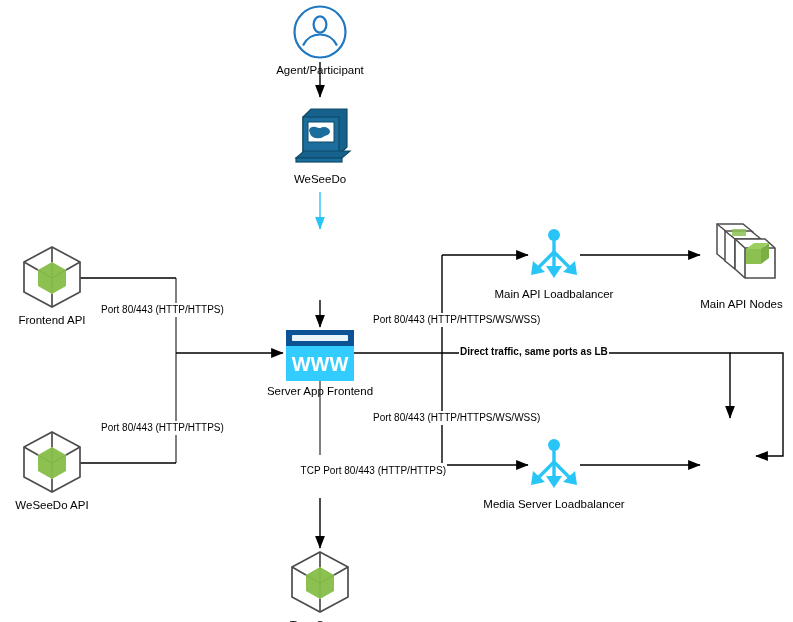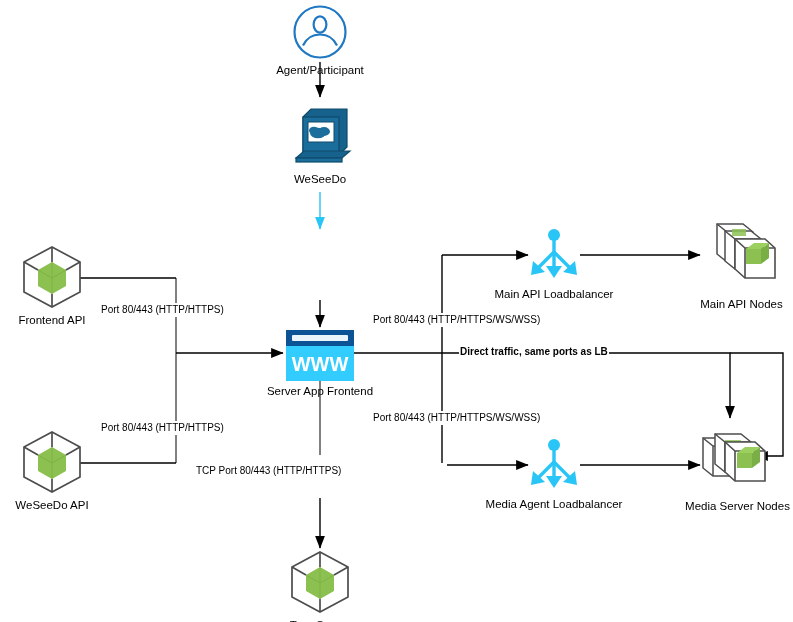--- a/index.html
+++ b/index.html
@@ -39,21 +39,21 @@
   }
   .edge-label {
     position: absolute;
     font-size: 10px;
     color: #000000;
     white-space: nowrap;
     line-height: 14px;
     background: #ffffff;
     padding: 0 1px;
   }
-  .edge-label.two-line { line-height: 15px; text-align: left; }
+  .edge-label.two-line { line-height: 15px; text-align: right; }
   .icon-wrap { position: relative; line-height: 0; }
 </style>
 </head>
 <body>
 
 <div id="canvas">
 
   <svg id="wires" viewBox="0 0 793 622" xmlns="http://www.w3.org/2000/svg">
     <defs>
       <marker id="ah-black" markerWidth="10" markerHeight="10" refX="8.5" refY="3.5" orient="auto" markerUnits="strokeWidth">
@@ -235,40 +235,23 @@
       <svg width="54" height="56" viewBox="0 0 54 56" xmlns="http://www.w3.org/2000/svg">
         <circle cx="27" cy="7" r="6" fill="#29C5F6"></circle>
         <path d="M27,10 L27,40" stroke="#29C5F6" stroke-width="3.4" fill="none"></path>
         <path d="M27,24 L9,42" stroke="#29C5F6" stroke-width="3.4" fill="none"></path>
         <path d="M27,24 L45,42" stroke="#29C5F6" stroke-width="3.4" fill="none"></path>
         <polygon points="27,50 19,38 35,38" fill="#29C5F6"></polygon>
         <polygon points="4,47 6,33 18,44" fill="#29C5F6"></polygon>
         <polygon points="50,47 48,33 36,44" fill="#29C5F6"></polygon>
       </svg>
     </div>
-    <div class="node-label">Media Agent Loadbalancer</div>
-  </div>
-
-  <div class="node" style="left:682px; top:420px; width:111px;">
-    <div class="icon-wrap">
-      <svg width="86" height="76" viewBox="0 0 86 76" xmlns="http://www.w3.org/2000/svg">
-        <polygon points="8,18 34,18 44,26 44,56 18,56 8,48" fill="#ffffff" stroke="#4D4D4D" stroke-width="1.5"></polygon>
-        <path d="M8,18 L18,26 L44,26 M18,26 L18,56" fill="none" stroke="#4D4D4D" stroke-width="1.5"></path>
-        <polygon points="20,14 46,14 56,22 56,52 30,52 20,44" fill="#ffffff" stroke="#4D4D4D" stroke-width="1.5"></polygon>
-        <path d="M20,14 L30,22 L56,22 M30,22 L30,52" fill="none" stroke="#4D4D4D" stroke-width="1.5"></path>
-        <polygon points="30,20 46,20 46,26 30,26" fill="#8CC152" opacity="0.8"></polygon>
-        <polygon points="30,22 60,22 70,31 70,61 40,61 30,52" fill="#ffffff" stroke="#4D4D4D" stroke-width="1.6"></polygon>
-        <path d="M30,22 L40,31 L70,31 M40,31 L40,61" fill="none" stroke="#4D4D4D" stroke-width="1.6"></path>
-        <polygon points="42,33 57,33 57,48 42,48" fill="#8CC152"></polygon>
-        <polygon points="57,33 65,27 65,42 57,48" fill="#7AAF45"></polygon>
-        <polygon points="42,33 50,27 65,27 57,33" fill="#9BD05E"></polygon>
-      </svg>
-    </div>
-    <div class="node-label">Media Server Nodes</div>
-  </div>
+    <div class="node-label">Media Server Loadbalancer</div>
+  </div>
+
 
   <div class="edge-label" style="left:100px; top:303px;">Port 80/443 (HTTP/HTTPS)</div>
 
   <div class="edge-label" style="left:100px; top:421px;">Port 80/443 (HTTP/HTTPS)</div>
 
   <div class="edge-label" style="left:372px; top:313px;">Port 80/443 (HTTP/HTTPS/WS/WSS)</div>
 
   <div class="edge-label" style="left:459px; top:345px;font-weight:bold;">Direct traffic, same ports as LB</div>
 
   <div class="edge-label" style="left:372px; top:411px;">Port 80/443 (HTTP/HTTPS/WS/WSS)</div>

